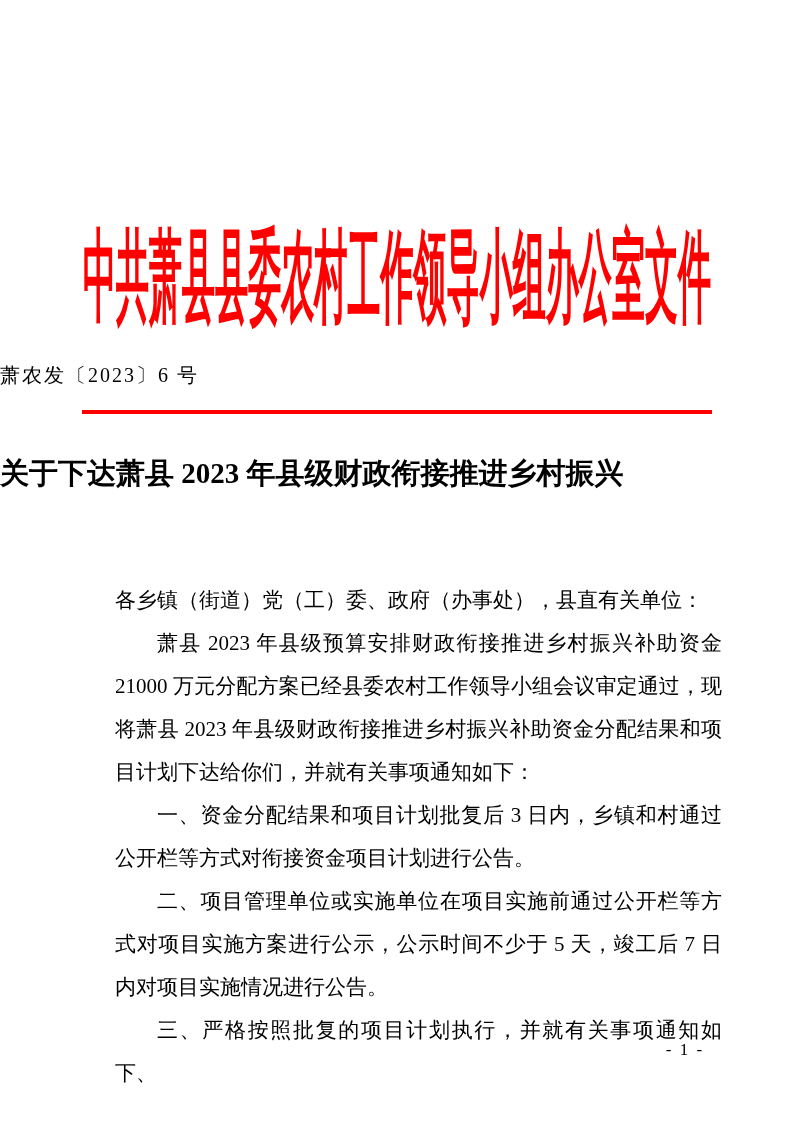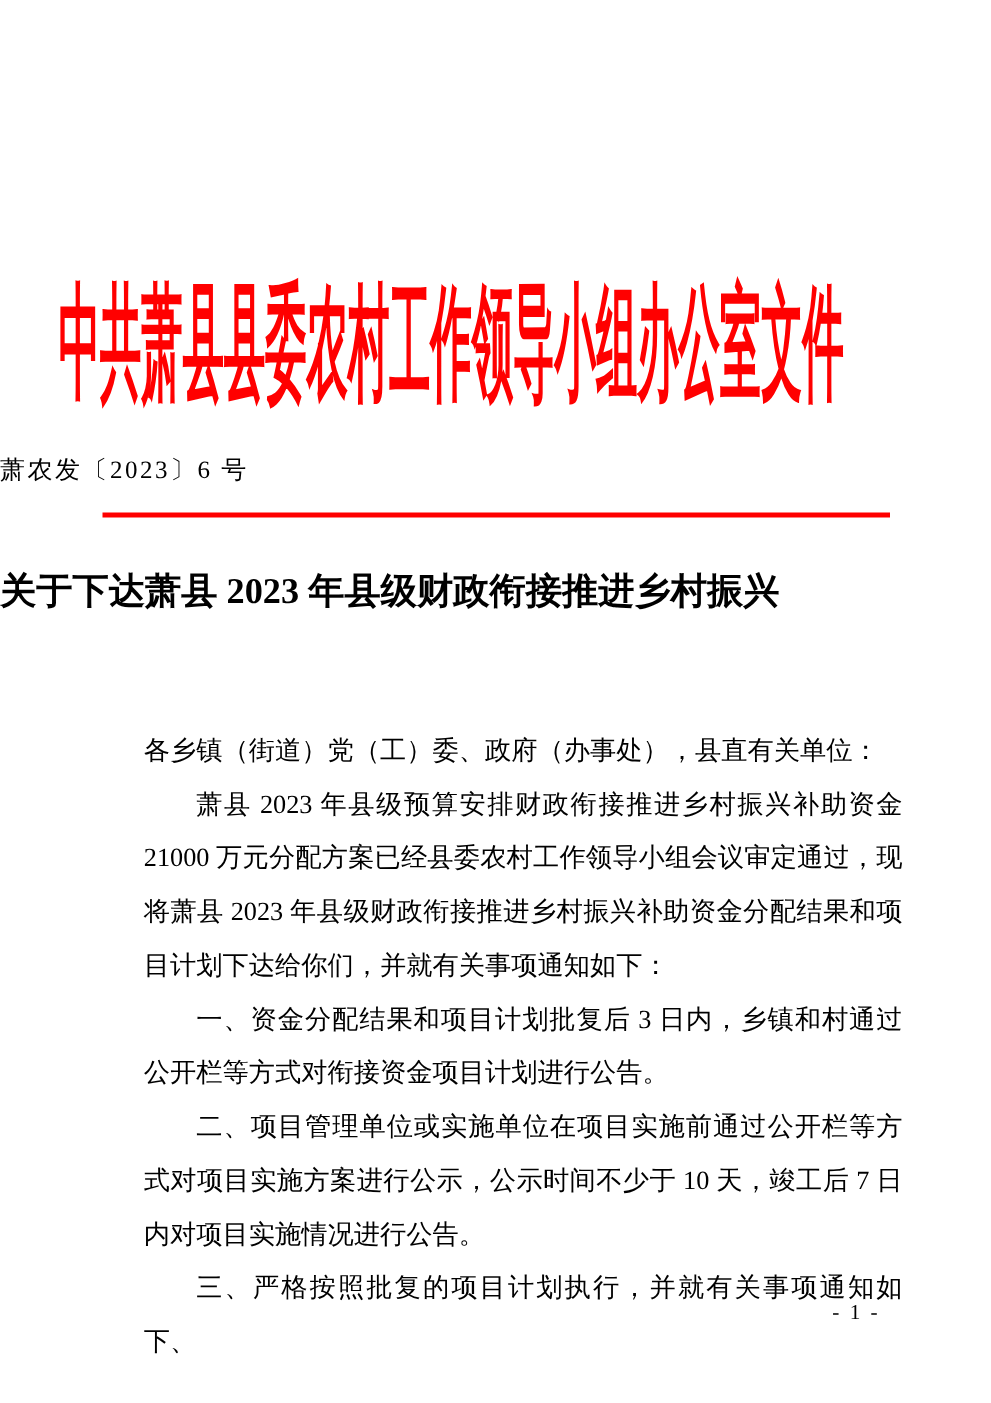--- a/index.html
+++ b/index.html
@@ -16,21 +16,21 @@
     font-family: "Liberation Serif", "DejaVu Serif", serif;
     color: #000000;
   }
   
   .banner-wrap {
     position: absolute;
     top: 224px;
     left: 0;
     width: 100%;
     height: 108px;
-    text-align: left;
+    text-align: center;
     line-height: 40px;
     white-space: nowrap;
   }
   .banner-text {
     display: inline-block;
     font-size: 38px;
     font-weight: bold;
     color: #ff0000;
     letter-spacing: 0px;
     transform: scale(0.87, 2.65);
@@ -111,19 +111,19 @@
   <div class="red-rule"></div>
 
   <div class="doc-title">
     <div>关于下达萧县 2023 年县级财政衔接推进乡村振兴</div>
   </div>
 
   <div class="body-block">
     <p>各乡镇（街道）党（工）委、政府（办事处），县直有关单位：</p>
     <p class="indent">萧县 2023 年县级预算安排财政衔接推进乡村振兴补助资金 21000 万元分配方案已经县委农村工作领导小组会议审定通过，现将萧县 2023 年县级财政衔接推进乡村振兴补助资金分配结果和项目计划下达给你们，并就有关事项通知如下：</p>
     <p class="indent">一、资金分配结果和项目计划批复后 3 日内，乡镇和村通过公开栏等方式对衔接资金项目计划进行公告。</p>
-    <p class="indent">二、项目管理单位或实施单位在项目实施前通过公开栏等方式对项目实施方案进行公示，公示时间不少于 10 天，竣工后 7 日内对项目实施情况进行公告。</p>
+    <p class="indent">二、项目管理单位或实施单位在项目实施前通过公开栏等方式对项目实施方案进行公示，公示时间不少于 5 天，竣工后 7 日内对项目实施情况进行公告。</p>
     <p class="indent">三、严格按照批复的项目计划执行，并就有关事项通知如下、</p>
   </div>
 
   <div class="page-number">- 1 -</div>
 
 </div>
 
 </body></html>

